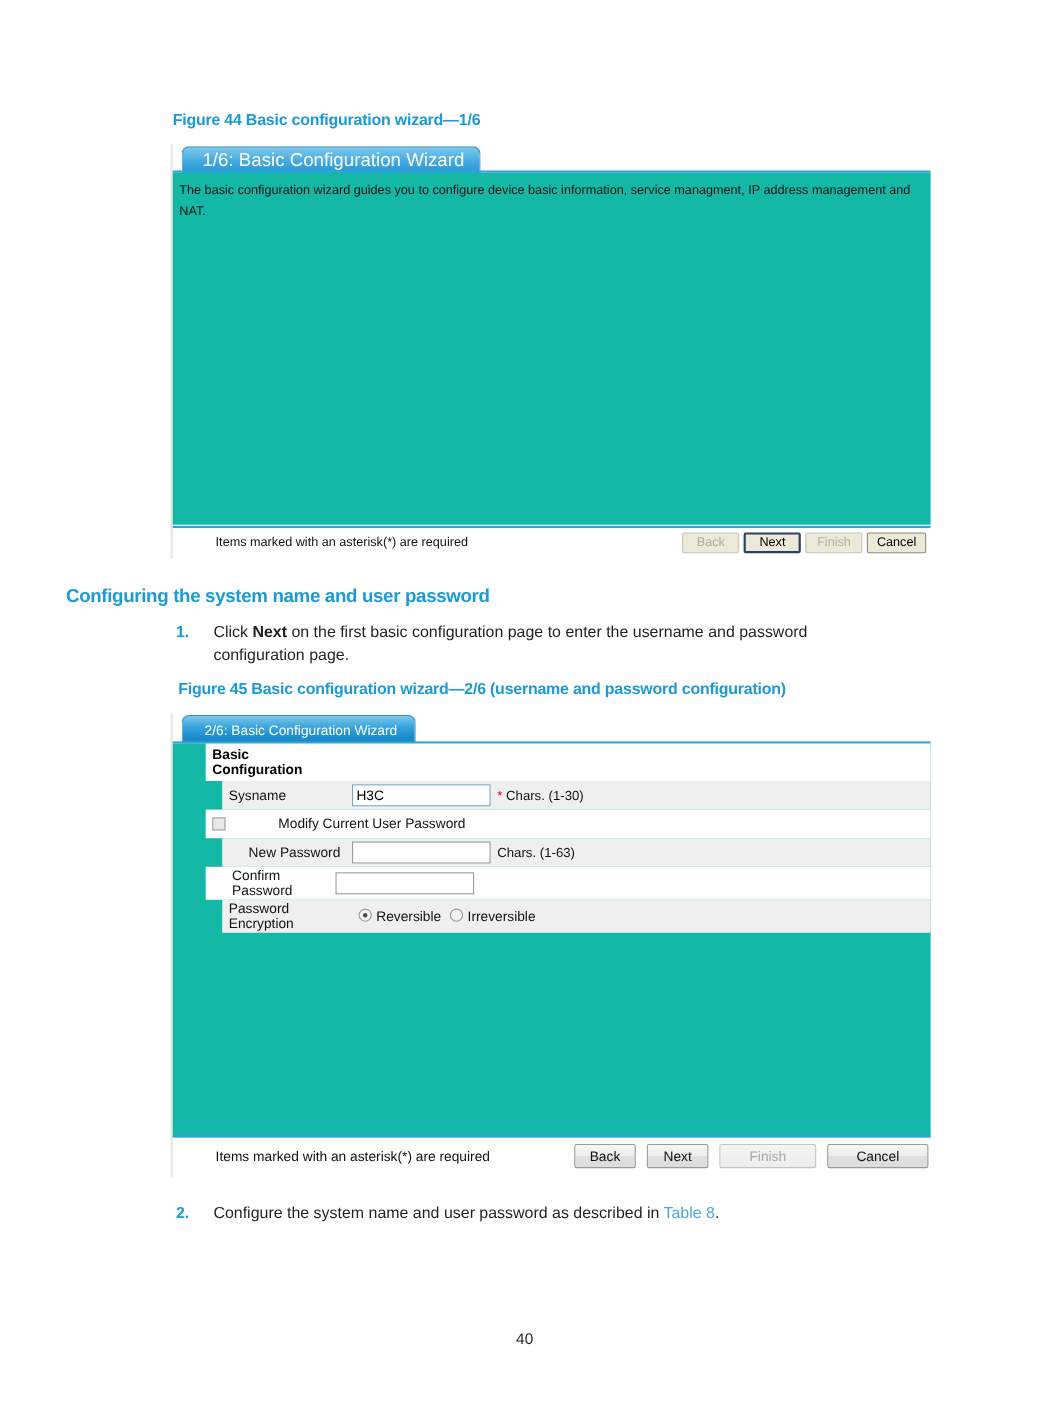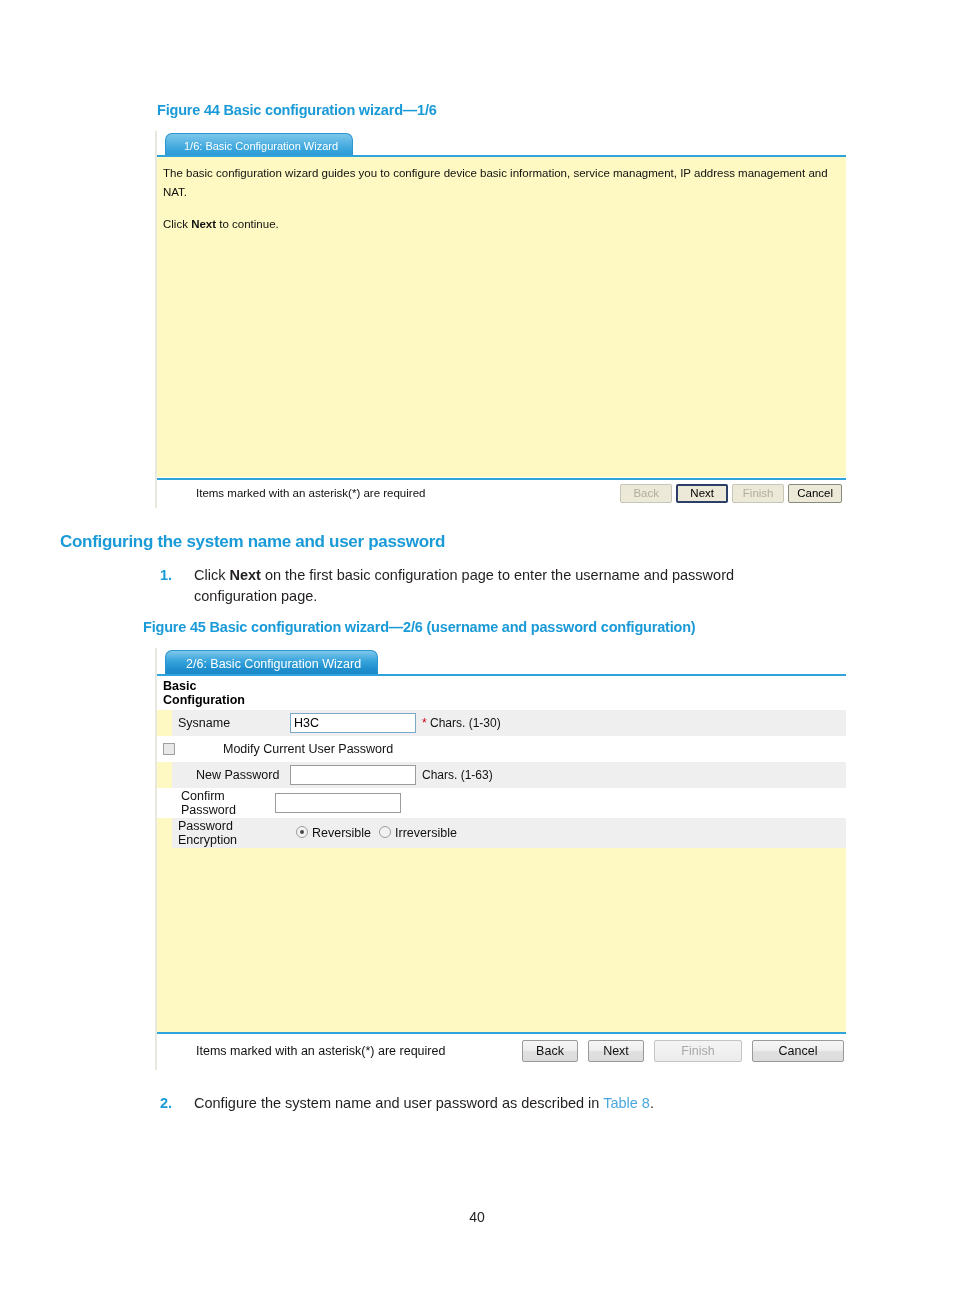--- a/index.html
+++ b/index.html
@@ -77,35 +77,35 @@
     left: 8px;
     top: 2px;
     height: 40px;
     box-sizing: border-box;
     padding: 0 14px 0 18px;
     border-radius: 7px 7px 0 0;
     background: linear-gradient(to bottom, #7ec7ea 0%, #3ba6dd 38%, #1f8fce 70%, #1b86c6 100%);
     border: 1px solid #2b95cf;
     border-bottom: none;
     color: #ffffff;
-    font-size: 11px;
+    font-size: 17px;
     line-height: 24px;
     white-space: nowrap;
   }
   .wiz-tabline {
     position: absolute;
     left: 0;
     right: 0;
     bottom: 0;
     height: 2px;
     background: #2fa3dc;
   }
   .wiz-body {
     position: relative;
-    background: #fef9c3;
+    background: #14b8a6;
   }
   .wiz-intro {
     font-size: 11.5px;
     color: #111111;
     padding: 7px 0 0 6px;
     line-height: 19px;
   }
   .wiz-intro b { font-weight: bold; }
   .wiz-footer {
     position: absolute;
@@ -272,50 +272,49 @@
 
 <div class="wizard" style="left:155px; top:131px; width:691px; height:377px;">
   <div class="wiz-tabbar">
     <div class="wiz-tab">1/6: Basic Configuration Wizard</div>
     <div class="wiz-tabline"></div>
   </div>
   <div class="wiz-body" style="height:320px;">
     <div class="wiz-intro">
       <div>The basic configuration wizard guides you to configure device basic information, service managment, IP address management and NAT.</div>
       <div style="height:13px;"></div>
-      <div><span>Click </span><b>Next</b><span> to continue.</span></div>
     </div>
   </div>
   <div class="wiz-footer">
     <div class="note">Items marked with an asterisk(*) are required</div>
     <div class="btnrow">
       <div class="btn-xp disabled">Back</div>
       <div class="btn-xp default">Next</div>
       <div class="btn-xp disabled">Finish</div>
       <div class="btn-xp">Cancel</div>
     </div>
   </div>
 </div>
 
 <div class="sec-heading" style="left:60px; top:532px;">Configuring the system name and user password</div>
 
 <div class="step" style="left:160px; top:565px; width:660px;">
   <span class="num">1.</span>
   <span class="txt"><span>Click </span><b>Next</b><span> on the first basic configuration page to enter the username and password configuration page.</span></span>
 </div>
 
-<div class="fig-caption" style="left:143px; top:619px;">Figure 45 Basic configuration wizard—2/6 (username and password configuration)</div>
+<div class="fig-caption" style="left:162px; top:619px;">Figure 45 Basic configuration wizard—2/6 (username and password configuration)</div>
 
 <div class="wizard" style="left:155px; top:648px; width:691px; height:422px;">
   <div class="wiz-tabbar" style="height:28px;">
     <div class="wiz-tab" style="height:26px; line-height:26px; font-size:12.5px; padding:0 16px 0 20px;">2/6: Basic Configuration Wizard</div>
     <div class="wiz-tabline"></div>
   </div>
 
-  <div class="wiz-body" style="height:358px;">
+  <div class="wiz-body" style="height:358px;padding-left:30px;">
     <div class="form-area">
 
       <div class="frow plain" style="min-height:30px;">
         <div class="sec-title twoline">
           <div>Basic</div>
           <div>Configuration</div>
         </div>
       </div>
 
       <div class="frow alt" style="min-height:26px;">

